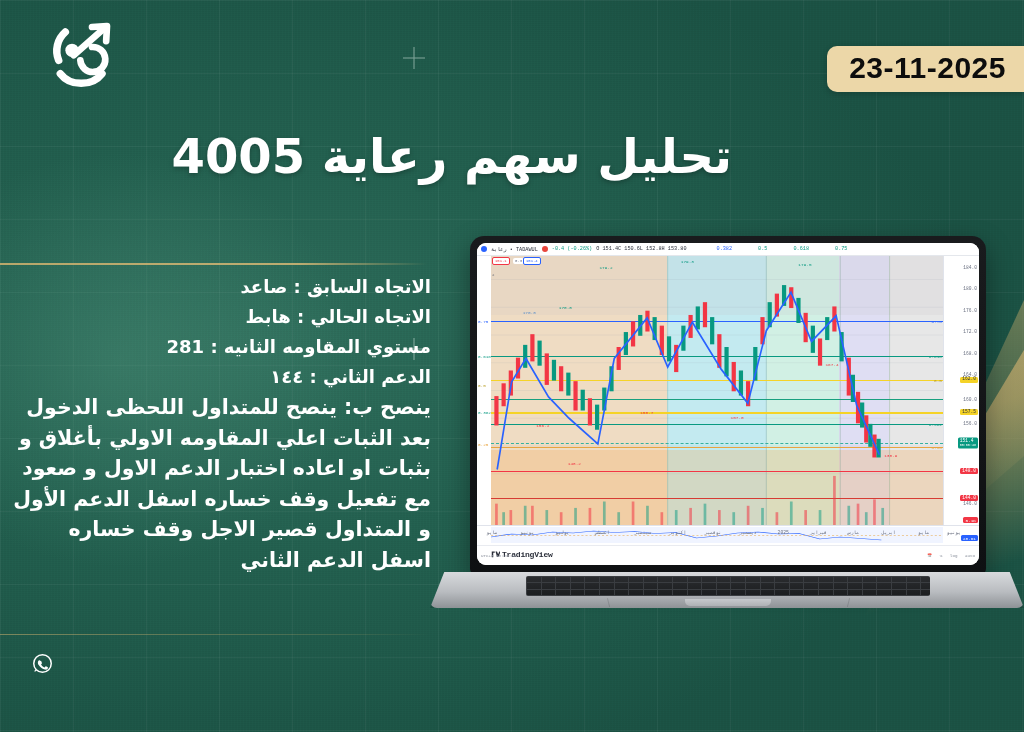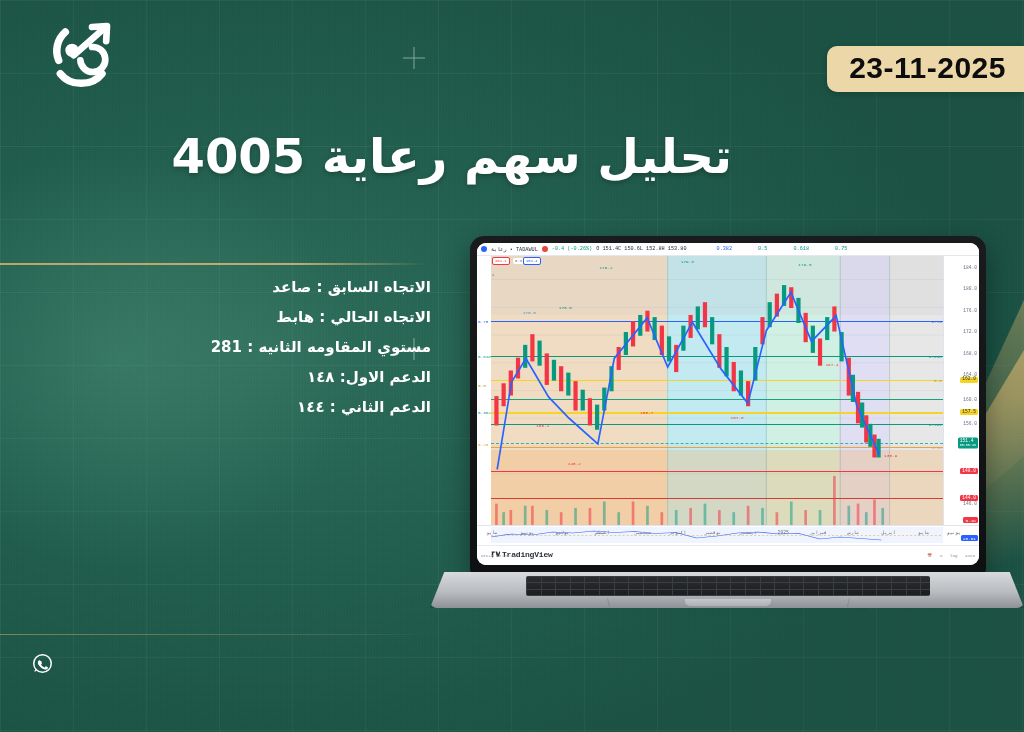--- a/index.html
+++ b/index.html
@@ -95,21 +95,21 @@
     direction:rtl; white-space:nowrap; letter-spacing:0;
     text-shadow:0 2px 5px rgba(0,0,0,.25);
   }
 
   
   #analysis {
     position:absolute; right:593px; top:272px; width:425px;
     direction:rtl; text-align:right; color:#ffffff;
   }
   #analysis .line {
-    font-size:15px; line-height:30px; font-weight:600;
+    font-size:18px; line-height:30px; font-weight:600;
     white-space:nowrap;
   }
   #analysis .para {
     font-size:20.5px; line-height:30.5px; font-weight:600;
     white-space:normal; margin-top:0px;
   }
 
   
   #footer { position:absolute; left:32px; top:653px; color:#fff; }
   .foot-row { display:flex; align-items:center; gap:11px; margin-bottom:7px; }
@@ -241,22 +241,22 @@
 </div>
 
 <div id="date-badge">23-11-2025</div>
 
 <h1 id="page-title">تحليل سهم رعاية 4005</h1>
 
 <div id="analysis">
   <div class="line">الاتجاه السابق : صاعد</div>
   <div class="line">الاتجاه الحالي : هابط</div>
   <div class="line">مستوي المقاومه الثانيه : 281</div>
-  <div class="line">الدعم الاول: ١٤٨</div>
   <div class="line">الدعم الثاني : ١٤٤</div>
+  <div class="para">ينصح ب: ينصح للمتداول اللحظى الدخول بعد الثبات اعلي المقاومه الاولي بأغلاق و بثبات او اعاده اختبار الدعم الاول و صعود مع تفعيل وقف خساره اسفل الدعم الأول و المتداول قصير الاجل وقف خساره اسفل الدعم الثاني</div>
 </div>
 
 <div id="footer">
   <div class="foot-row">
     <svg class="foot-ic" viewBox="0 0 24 24">
       <circle cx="12" cy="12" r="10" stroke="#fff" stroke-width="1.7" fill="none"></circle>
       <path d="M8.6 8.3c-.3 0-.6.1-.9.4-.3.4-1 1-1 2.4s1 2.8 1.2 3c.1.2 2 3.1 4.9 4.2 2.4.9 2.9.7 3.4.7.5-.1 1.6-.65 1.8-1.3.2-.65.2-1.2.15-1.3-.05-.1-.25-.2-.5-.3l-1.7-.85c-.25-.1-.45-.15-.6.15-.2.3-.65.85-.8 1-.15.15-.3.2-.55.05-.25-.1-1.1-.4-2.05-1.25-.75-.7-1.3-1.5-1.45-1.75-.15-.3 0-.45.1-.6l.45-.5c.15-.2.2-.3.3-.5.1-.2.05-.4 0-.55l-.75-1.8c-.2-.45-.4-.4-.55-.4z" fill="#fff"></path>
       <path d="M4.8 19.3 L3 21 L4.9 19.5" stroke="#fff" stroke-width="1.4" fill="none"></path>
     </svg>
   </div>

